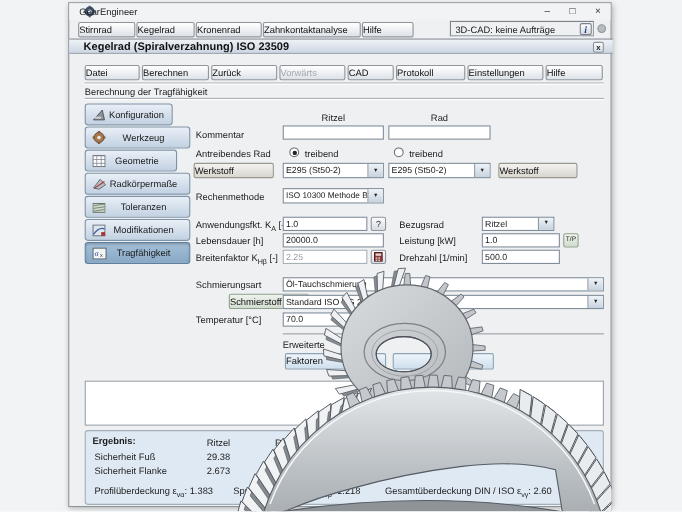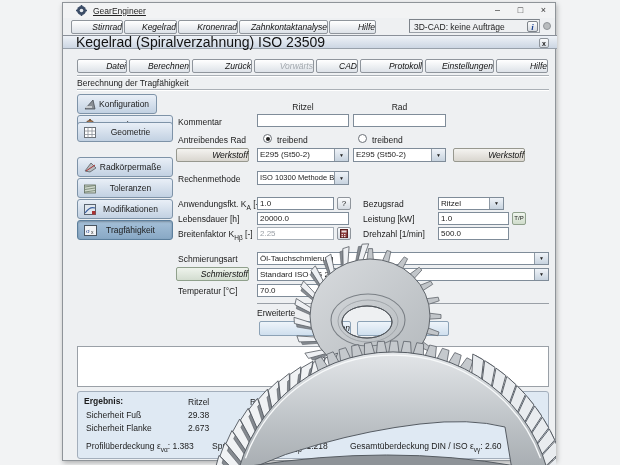--- a/index.html
+++ b/index.html
@@ -3,32 +3,32 @@
 <meta charset="utf-8">
 <style>
   html,body{margin:0;padding:0;}
   .stage{position:relative;width:620px;height:465px;background:#f2f3f4;overflow:hidden;
          font-family:"Liberation Sans",sans-serif;font-size:8.5px;color:#1b1b1b;}
   #win{position:absolute;left:62px;top:2px;width:494px;height:459px;background:#eef0f2;
        border:1px solid #8f9499;box-shadow:1px 2px 5px rgba(0,0,0,.28);box-sizing:border-box;}
   .abs{position:absolute;box-sizing:border-box;}
   
   .titlebar{left:0;top:0;width:100%;height:15px;background:#f2f3f4;}
-  .title-txt{left:30px;top:3px;font-size:8.5px;color:#222;text-decoration:underline;}
+  .title-txt{left:9px;top:3px;font-size:8.5px;color:#222;}
   .winctl{top:0;width:23px;height:15px;text-align:center;line-height:14px;font-size:9px;color:#333;}
   
   .btn{background:linear-gradient(#ffffff,#dde2e8);border:1px solid #8f959c;border-radius:2px;
-       text-align:right;line-height:12px;font-size:8.5px;color:#111;font-style:italic;}
+       text-align:left;line-height:12px;font-size:8.5px;color:#111;}
   .btn.dis{color:#a2a8ae;}
   .btn.blue{background:linear-gradient(#eef4fa,#cfdfee);border-color:#8ca2b6;}
   .btn.tan{background:linear-gradient(#f4f3f0,#d9d6cf);border-color:#97988f;}
-  .btn.green{background:linear-gradient(#eef3ec,#d3ddd0);border-color:#8fa08c;}
+  .btn.green{background:linear-gradient(#eef3ec,#d3ddd0);border-color:#8fa08c;margin-left:32px;}
   .sunken{background:#eef0f2;border:1px solid #9aa0a7;border-top-color:#7d838a;border-left-color:#7d838a;}
   .tabbar{background:linear-gradient(#eef2f7,#ccd6e3);border-top:1px solid #8a9099;border-bottom:1px solid #98a1ab;}
-  .tab-title{font-weight:normal;font-size:14px;line-height:13px;padding-left:13px;color:#111;}
+  .tab-title{font-weight:bold;font-size:10px;line-height:13px;padding-left:13px;color:#111;}
   .etch{height:2px;border-top:1px solid #aab0b6;border-bottom:1px solid #ffffff;}
   
   .side{background:linear-gradient(#e9eff7,#c2d1e2);border:1px solid #7e93a8;border-radius:3px;
         display:flex;align-items:center;font-size:8.5px;}
   .side .ic{width:18px;height:13px;margin-left:3px;flex:none;display:flex;align-items:center;justify-content:center;}
   .side .lb{flex:1;text-align:center;margin-right:10px;}
   .side.sel{background:linear-gradient(#a5c0d8,#88a8c5);border-color:#5c7f9d;box-shadow:inset 0 1px 2px rgba(0,0,0,.25);}
   
   .lbl{font-size:8.5px;color:#1b1b1b;white-space:nowrap;}
   .fld{background:#fff;border:1px solid #7f8c99;font-size:8px;line-height:11px;padding:0 2px;
@@ -118,21 +118,21 @@
             <circle cx="6" cy="6" r="4.6" fill="#a9784f" stroke="#5a3a22" stroke-width="0.8"></circle>
             <circle cx="6" cy="6" r="1.7" fill="#e9e2d8"></circle>
             <rect x="5" y="0" width="2" height="2" fill="#7d5b3c"></rect>
             <rect x="5" y="10" width="2" height="2" fill="#7d5b3c"></rect>
             <rect x="0" y="5" width="2" height="2" fill="#7d5b3c"></rect>
             <rect x="10" y="5" width="2" height="2" fill="#7d5b3c"></rect>
           </svg>
         </span>
       <span class="lb">Werkzeug</span>
     </div>
-    <div class="abs side" style="left:14px;top:119px;width:96px;height:20px">
+    <div class="abs side" style="left:14px;top:133px;width:84px;height:20px">
       <span class="ic">
           <svg width="12" height="11">
             <rect x="0.5" y="0.5" width="11" height="10" fill="#fff" stroke="#6a7077"></rect>
             <path d="M0.5 4 H11.5 M0.5 7.5 H11.5 M4 0.5 V10.5 M8 0.5 V10.5" stroke="#8a9098" stroke-width="0.8"></path>
           </svg>
         </span>
       <span class="lb">Geometrie</span>
     </div>
     <div class="abs side" style="left:14px;top:154px;width:96px;height:20px">
       <span class="ic">

